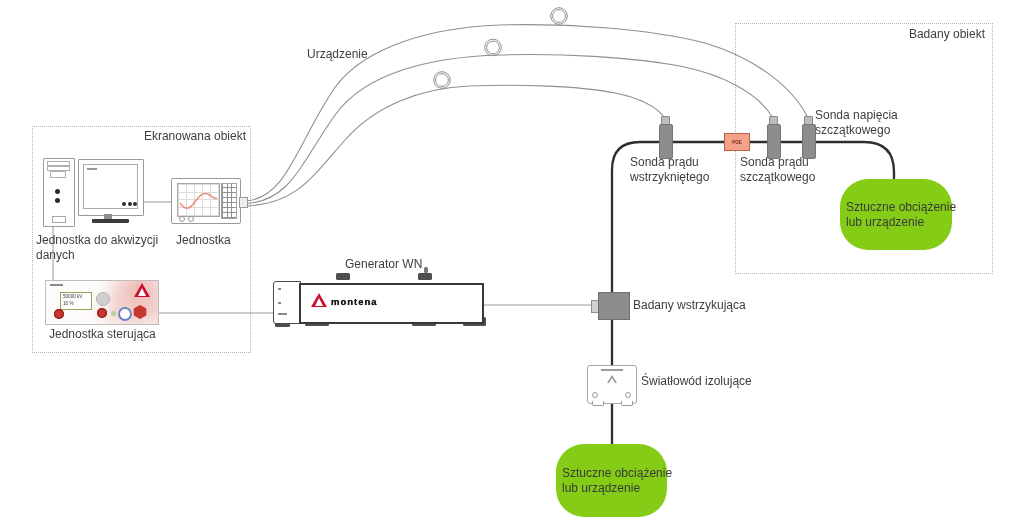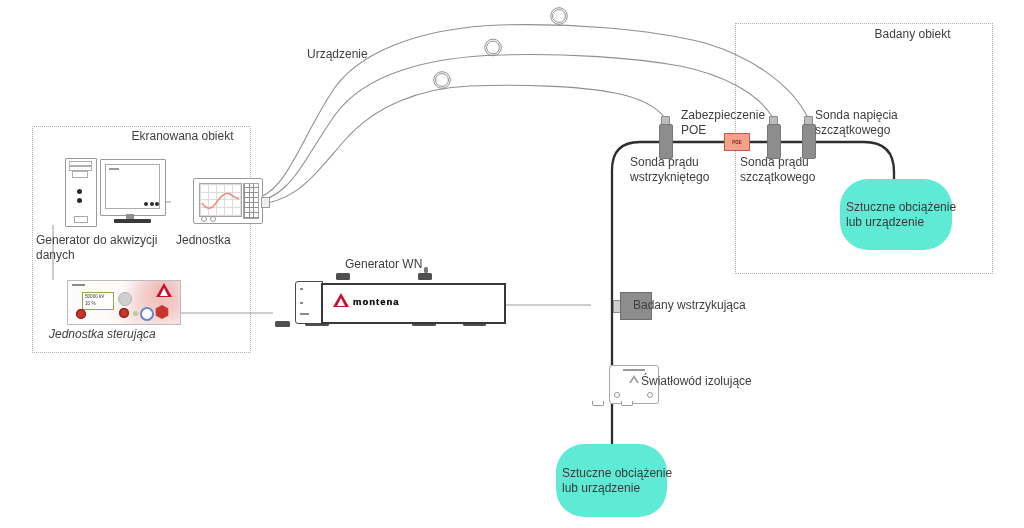--- a/index.html
+++ b/index.html
@@ -3,35 +3,35 @@
 <meta charset="utf-8">
 <style>
   html,body{margin:0;padding:0;background:#fff;}
   #stage{position:relative;width:1024px;height:528px;background:#fff;overflow:hidden;
          font-family:"Liberation Sans","DejaVu Sans",sans-serif;color:#3e3e3e;}
   .abs{position:absolute;}
   
   .zone{position:absolute;border:1px dotted #b3b3b3;background:transparent;}
   
   .lbl{position:absolute;font-size:12px;line-height:15px;color:#3e3e3e;white-space:nowrap;z-index:3;}
-  .lbl.right{text-align:center;}
+  .lbl.right{text-align:right;}
   
   #wires{position:absolute;left:0;top:0;z-index:2;}
   
-  .load-box{position:absolute;background:#5eead4;z-index:3;font-size:12px;line-height:15.5px;color:#3a3a3a;border-radius:28px;}
+  .load-box{position:absolute;background:#84cc16;z-index:3;font-size:12px;line-height:15.5px;color:#3a3a3a;border-radius:28px;}
   .load-box .txt{position:absolute;left:6px;white-space:nowrap;}
   
   .probe{position:absolute;width:12px;height:33px;background:#8d8d8d;border:1px solid #767676;border-radius:2px;z-index:3;}
   .stub{position:absolute;width:7px;height:7px;background:#bdbdbd;border:1px solid #8a8a8a;border-radius:1px;z-index:3;}
   
   #poe-box{position:absolute;left:724px;top:133px;width:24px;height:16px;background:#f2a18b;
            border:1px solid #bf5d45;z-index:4;display:flex;align-items:center;justify-content:center;
            font-size:4.5px;font-weight:bold;color:#7a2215;}
   
-  .dev{position:absolute;z-index:3;margin-left:22px;}
+  .dev{position:absolute;z-index:3;}
   #tower{left:43px;top:158px;width:30px;height:67px;border:1px solid #9a9a9a;background:#fff;border-radius:1px;}
   #tower .slot{position:absolute;left:3px;width:21px;height:3px;border:1px solid #b0b0b0;}
   #tower .btnrect{position:absolute;left:6px;top:12px;width:14px;height:5px;border:1px solid #b0b0b0;}
   #tower .dot{position:absolute;left:11px;width:5px;height:5px;border-radius:50%;background:#2b2b2b;}
   #tower .floppy{position:absolute;left:8px;top:57px;width:12px;height:5px;border:1px solid #a8a8a8;}
   #monitor{left:78px;top:159px;width:64px;height:55px;border:1px solid #9a9a9a;background:#fff;border-radius:1px;}
   #monitor .screen{position:absolute;left:4px;top:4px;width:53px;height:43px;border:1px solid #ababab;}
   #monitor .titlebar{position:absolute;left:3px;top:3px;width:10px;height:2px;background:#9a9a9a;}
   #monitor .mdot{position:absolute;width:4px;height:4px;border-radius:50%;background:#2b2b2b;top:37px;}
   #mon-stand{left:104px;top:214px;width:8px;height:5px;background:#8f8f8f;}
@@ -212,30 +212,26 @@
   </div>
   <div class="load-box" style="left:556px;top:444px;width:111px;height:73px;">
     <div class="txt" style="top:22px">Sztuczne obciążenie</div>
     <div class="txt" style="top:37px">lub urządzenie</div>
   </div>
 
   <div class="lbl" style="left:307px;top:47px;">Urządzenie</div>
   <div class="lbl right" style="left:119px;top:129px;width:127px;">Ekranowana obiekt</div>
   <div class="lbl right" style="left:840px;top:27px;width:145px;">Badany obiekt</div>
   <div class="lbl" style="left:36px;top:233px;">
-    <div>Generator do akwizycji</div>
+    <div>Jednostka do akwizycji</div>
     <div>danych</div>
   </div>
   <div class="lbl" style="left:176px;top:233px;">Jednostka</div>
-  <div class="lbl" style="left:49px;top:327px;font-style:italic;">Jednostka sterująca</div>
+  <div class="lbl" style="left:49px;top:327px;">Jednostka sterująca</div>
   <div class="lbl" style="left:345px;top:257px;">Generator WN</div>
-  <div class="lbl" style="left:681px;top:108px;">
-    <div>Zabezpieczenie</div>
-    <div>POE</div>
-  </div>
   <div class="lbl" style="left:630px;top:155px;">
     <div>Sonda prądu</div>
     <div>wstrzykniętego</div>
   </div>
   <div class="lbl" style="left:740px;top:155px;">
     <div>Sonda prądu</div>
     <div>szczątkowego</div>
   </div>
   <div class="lbl" style="left:815px;top:108px;">
     <div>Sonda napięcia</div>

